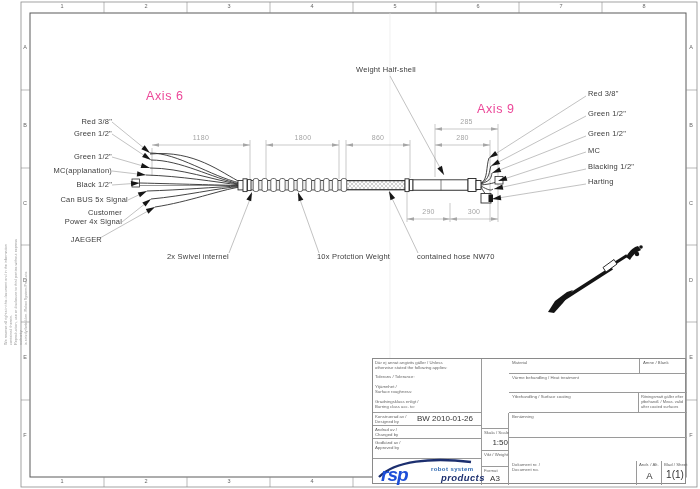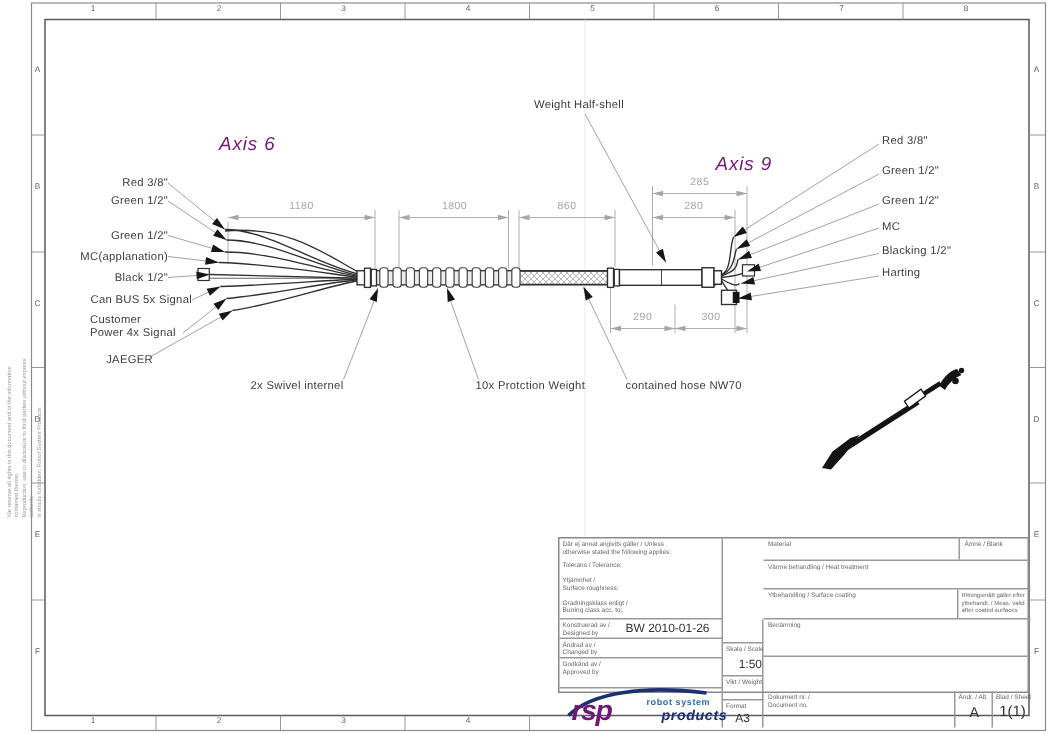--- a/index.html
+++ b/index.html
@@ -1,34 +1,34 @@
 <!DOCTYPE html>
 <html><head>
 <meta charset="utf-8">
 <style>
   html,body{margin:0;padding:0;background:#fff;}
   #sheet{position:relative;width:700px;height:489px;background:#fff;overflow:hidden;
          font-family:"Liberation Sans",sans-serif;}
   #lineart{position:absolute;left:0;top:0;z-index:1;}
   .txt{position:absolute;z-index:3;color:#3c3c3c;font-size:7.5px;white-space:nowrap;letter-spacing:.2px;}
   .txt.r{text-align:right;}
-  .axis{font-size:12.5px;color:#701a75;letter-spacing:.6px;font-style:italic;}
+  .axis{font-size:12.5px;color:#ec4899;letter-spacing:.6px;}
   .dim{color:#a5a5a5;font-size:7px;width:30px;text-align:center;letter-spacing:.3px;}
   .zone{position:absolute;z-index:2;font-size:5.5px;color:#666;width:12px;text-align:center;}
   .legal{position:absolute;left:4px;top:345px;transform:rotate(-90deg);transform-origin:0 0;
          width:110px;font-size:3.8px;line-height:1.3;color:#999;z-index:2;}
   
-  #tblock{position:absolute;left:372px;top:358px;width:314px;height:104px;background:#fff;
+  #tblock{position:absolute;left:372px;top:358px;width:314px;height:126px;background:#fff;
           border:1px solid #8a8a8a;z-index:4;box-sizing:border-box;}
   .cell{position:absolute;box-sizing:border-box;border-right:1px solid #9a9a9a;border-bottom:1px solid #9a9a9a;}
   .noborder-b{border-bottom:none;} .noborder-r{border-right:none;}
   .tl{position:absolute;font-size:4.3px;color:#666;line-height:1.25;white-space:nowrap;}
   .tv{position:absolute;color:#333;white-space:nowrap;}
   .logo-rsp{position:absolute;left:8px;top:5px;font-size:19px;font-weight:bold;font-style:italic;
-            color:#701a75;letter-spacing:-1px;}
+            color:#1d4ed8;letter-spacing:-1px;}
   .logo-l1{position:absolute;left:58px;top:7px;font-size:6px;font-weight:bold;color:#2e68b1;letter-spacing:.4px;}
   .logo-l2{position:absolute;left:68px;top:13px;font-size:9.5px;font-weight:bold;font-style:italic;color:#1c2f6f;letter-spacing:.4px;}
 </style>
 </head>
 <body>
 
 <div id="sheet">
 
   <svg id="lineart" width="700" height="489" viewBox="0 0 700 489">
     <defs>
@@ -253,21 +253,21 @@
 
   <div class="txt axis" style="left:146px;top:89px">Axis 6</div>
   <div class="txt axis" style="left:477px;top:102px">Axis 9</div>
 
   <div class="txt r" style="right:588px;top:117px">Red 3/8"</div>
   <div class="txt r" style="right:588px;top:129px">Green 1/2"</div>
   <div class="txt r" style="right:588px;top:151.5px">Green 1/2"</div>
   <div class="txt r" style="right:588px;top:165.5px">MC(applanation)</div>
   <div class="txt r" style="right:588px;top:179.5px">Black 1/2"</div>
   <div class="txt r" style="right:572px;top:194.5px">Can BUS 5x Signal</div>
-  <div class="txt" style="right:578px;top:209px;width:62px;text-align:left;white-space:normal;line-height:8.5px">
+  <div class="txt" style="right:578px;top:209px;width:62px;text-align:right;white-space:normal;line-height:8.5px">
     <div>Customer</div>
     <div>Power 4x Signal</div>
   </div>
   <div class="txt r" style="right:598px;top:234.5px">JAEGER</div>
 
   <div class="txt" style="left:588px;top:88.5px">Red 3/8"</div>
   <div class="txt" style="left:588px;top:108.5px">Green 1/2"</div>
   <div class="txt" style="left:588px;top:128.5px">Green 1/2"</div>
   <div class="txt" style="left:588px;top:145.5px">MC</div>
   <div class="txt" style="left:588px;top:161.5px">Blacking 1/2"</div>

